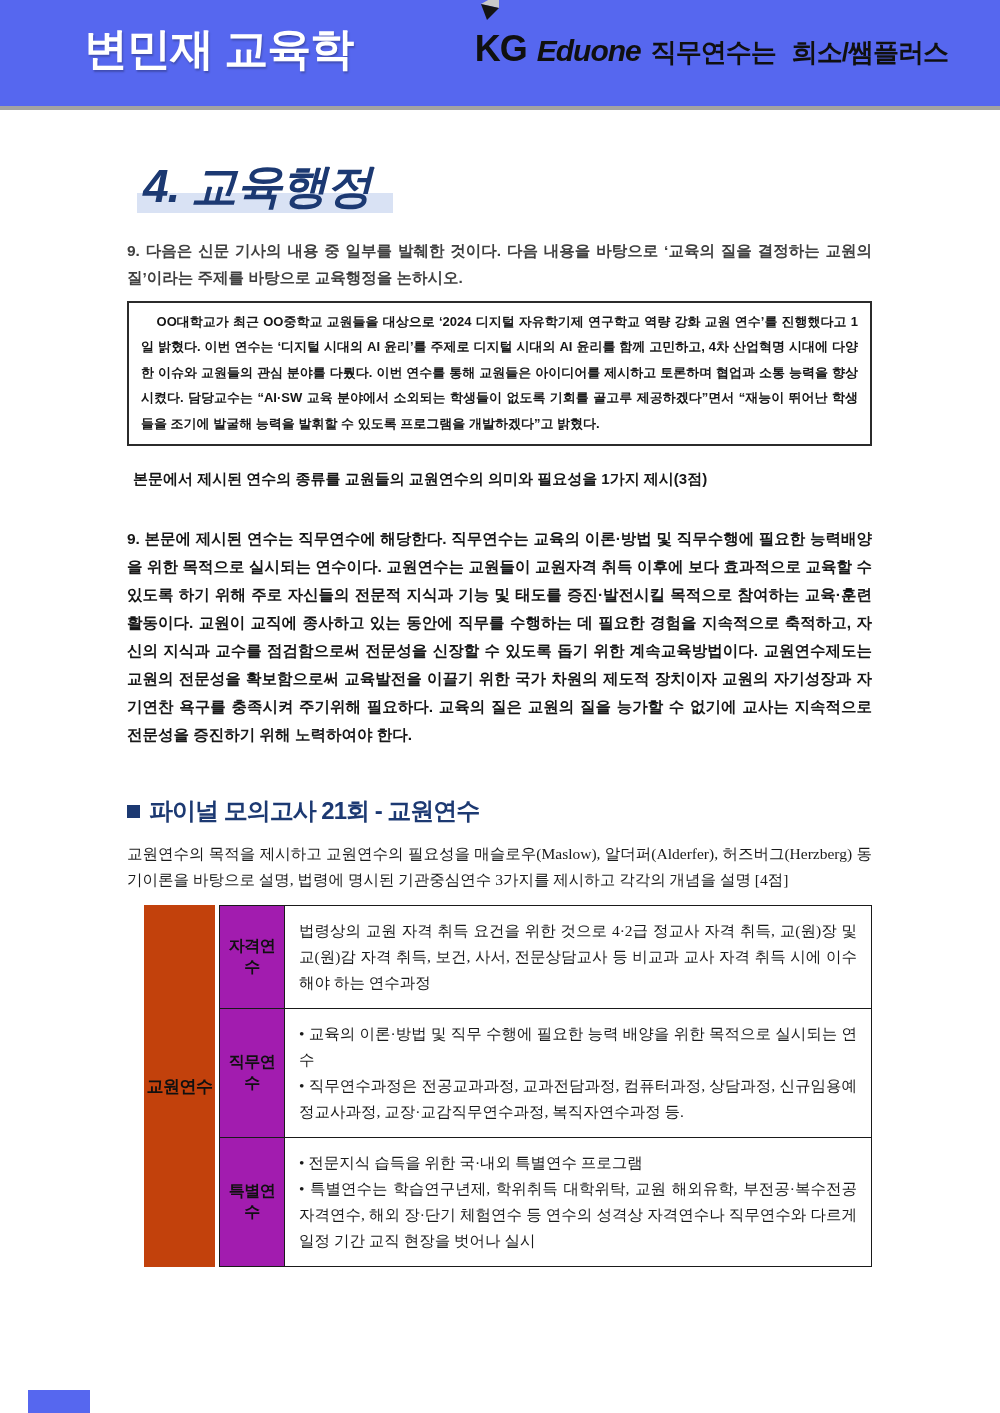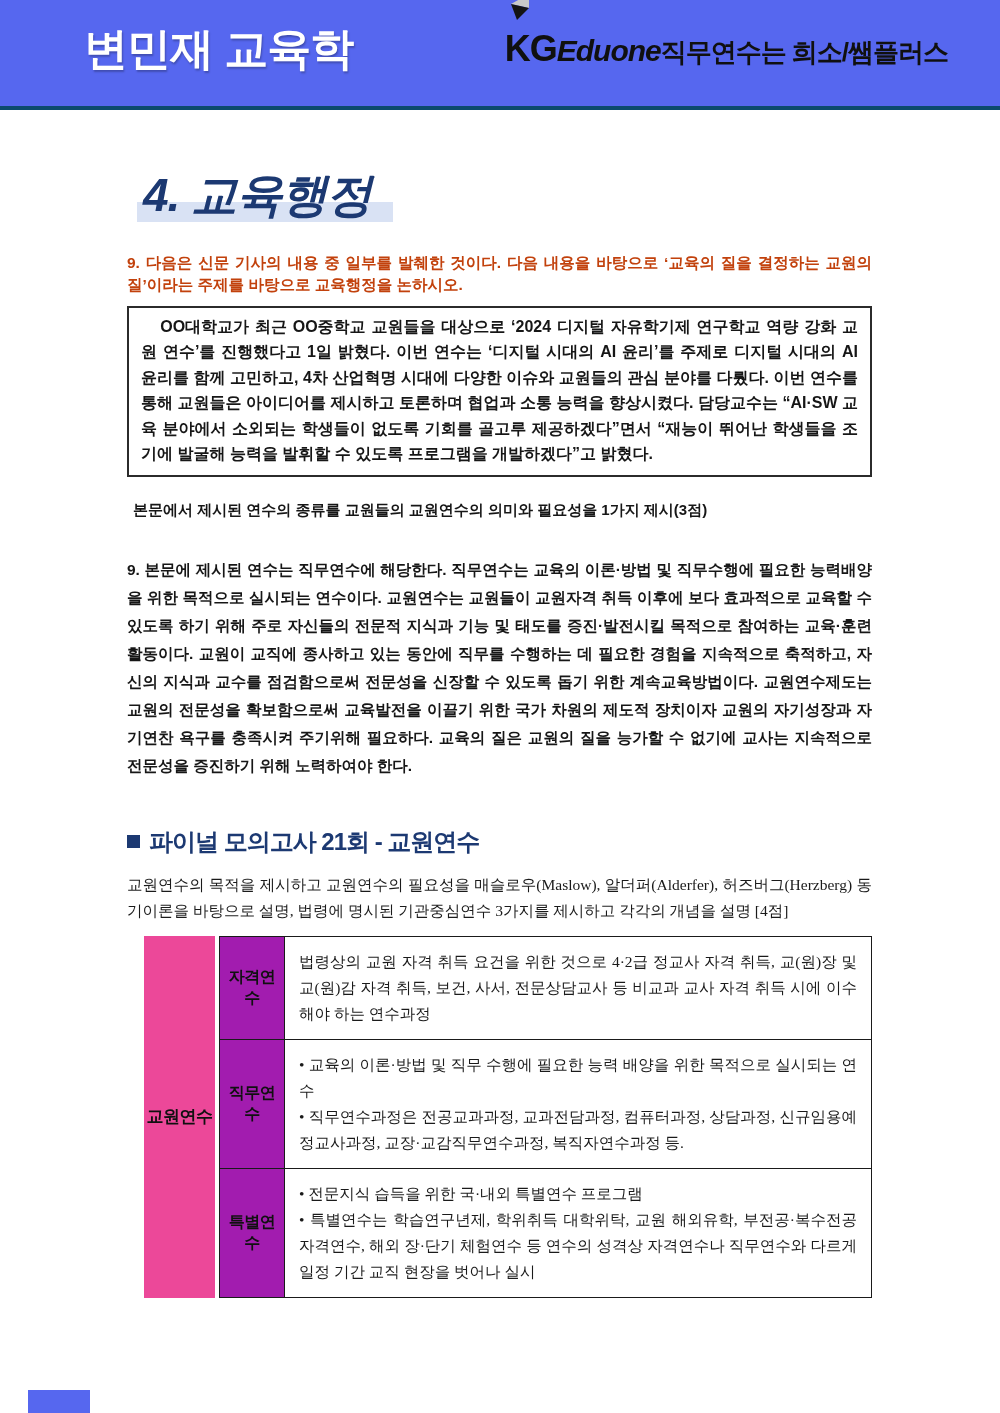--- a/index.html
+++ b/index.html
@@ -9,64 +9,64 @@
     margin:0 auto;
     background:#ffffff;
     font-family:"Liberation Sans", sans-serif;
     color:#111;
     overflow:hidden;
   }
   
   .header{
     height:110px;
     background:#5667EF;
-    border-bottom:4px solid #0c4a6e;
+    border-bottom:4px solid #a3a3a3;
     display:flex;align-items:center;justify-content:space-between;
     padding:0 52px 8px 84px;box-sizing:border-box;
   }
   .brand{
     color:#ffffff;font-size:44px;font-weight:800;letter-spacing:-1px;
     text-shadow:1px 2px 2px rgba(0,0,0,0.25);
     white-space:nowrap;
   }
-  .logo{display:flex;align-items:baseline;color:#101010;position:relative;white-space:nowrap;}
+  .logo{display:flex;align-items:baseline;gap:10px;color:#101010;position:relative;white-space:nowrap;}
   .logo-mark{position:absolute;left:2px;top:-34px;}
   .logo-kg{font-size:36px;font-weight:800;letter-spacing:-1px;}
   .logo-eduone{font-size:30px;font-weight:700;letter-spacing:-1px;font-style:italic;}
   .logo-service{font-size:26px;font-weight:800;letter-spacing:-1px;}
   .logo-product{font-size:26px;font-weight:800;letter-spacing:-1px;margin-left:6px;}
   
-  .content{padding:9px 128px 0 127px;}
+  .content{padding:0 128px 0 127px;}
   .doc-title{
     display:inline-block;position:relative;
     margin:50px 0 0 16px;
     font-size:46px;font-weight:800;font-style:italic;
     color:#1C3972;letter-spacing:-1px;line-height:1.15;
     z-index:0;
   }
   .doc-title .hl{
     position:absolute;left:-6px;right:-22px;bottom:0;height:20px;
     background:#D9E2F4;z-index:-1;
   }
   .sec-heading{
     display:flex;align-items:center;gap:9px;
     margin-top:26px;
     font-size:24px;font-weight:800;color:#1C3972;letter-spacing:-1px;
   }
   .sec-heading .sq{width:13px;height:13px;background:#1C3972;flex:0 0 auto;}
   .q-text{
-    margin-top:30px;
-    font-size:15.5px;font-weight:700;line-height:22px;
-    text-align:justify;color:#c2410c;
+    margin-top:24px;
+    font-size:15.5px;font-weight:700;line-height:27px;
+    text-align:justify;color:#404040;
   }
   .article-box{
     margin-top:10px;
     border:2px solid #2b2b2b;
     padding:6px 12px 8px 12px;
-    font-size:16px;font-weight:700;line-height:25.5px;
+    font-size:13px;font-weight:700;line-height:25.5px;
     text-align:justify;color:#161616;
   }
   .article-box p{margin:0;text-indent:1.2em;}
   .prompt-line{
     margin:24px 0 0 6px;
     font-size:15px;font-weight:700;color:#161616;
   }
   .answer-text{
     margin-top:36px;
     font-size:15.5px;font-weight:700;line-height:28px;
@@ -78,21 +78,21 @@
     font-size:15.5px;font-weight:500;line-height:26px;
     text-align:justify;color:#1a1a1a;
   }
   
   .knowledge-table{
     display:flex;align-items:stretch;gap:4px;
     margin:12px 0 0 17px;
   }
   .group-cell{
     flex:0 0 71px;
-    background:#ec4899;
+    background:#c2410c;
     display:flex;align-items:center;justify-content:center;
     font-size:17px;font-weight:800;color:#101010;letter-spacing:-0.5px;
   }
   table.rules{
     border-collapse:collapse;
     width:654px;
     background:#ffffff;
   }
   table.rules th, table.rules td{
     border:1.6px solid #1a1a1a;

